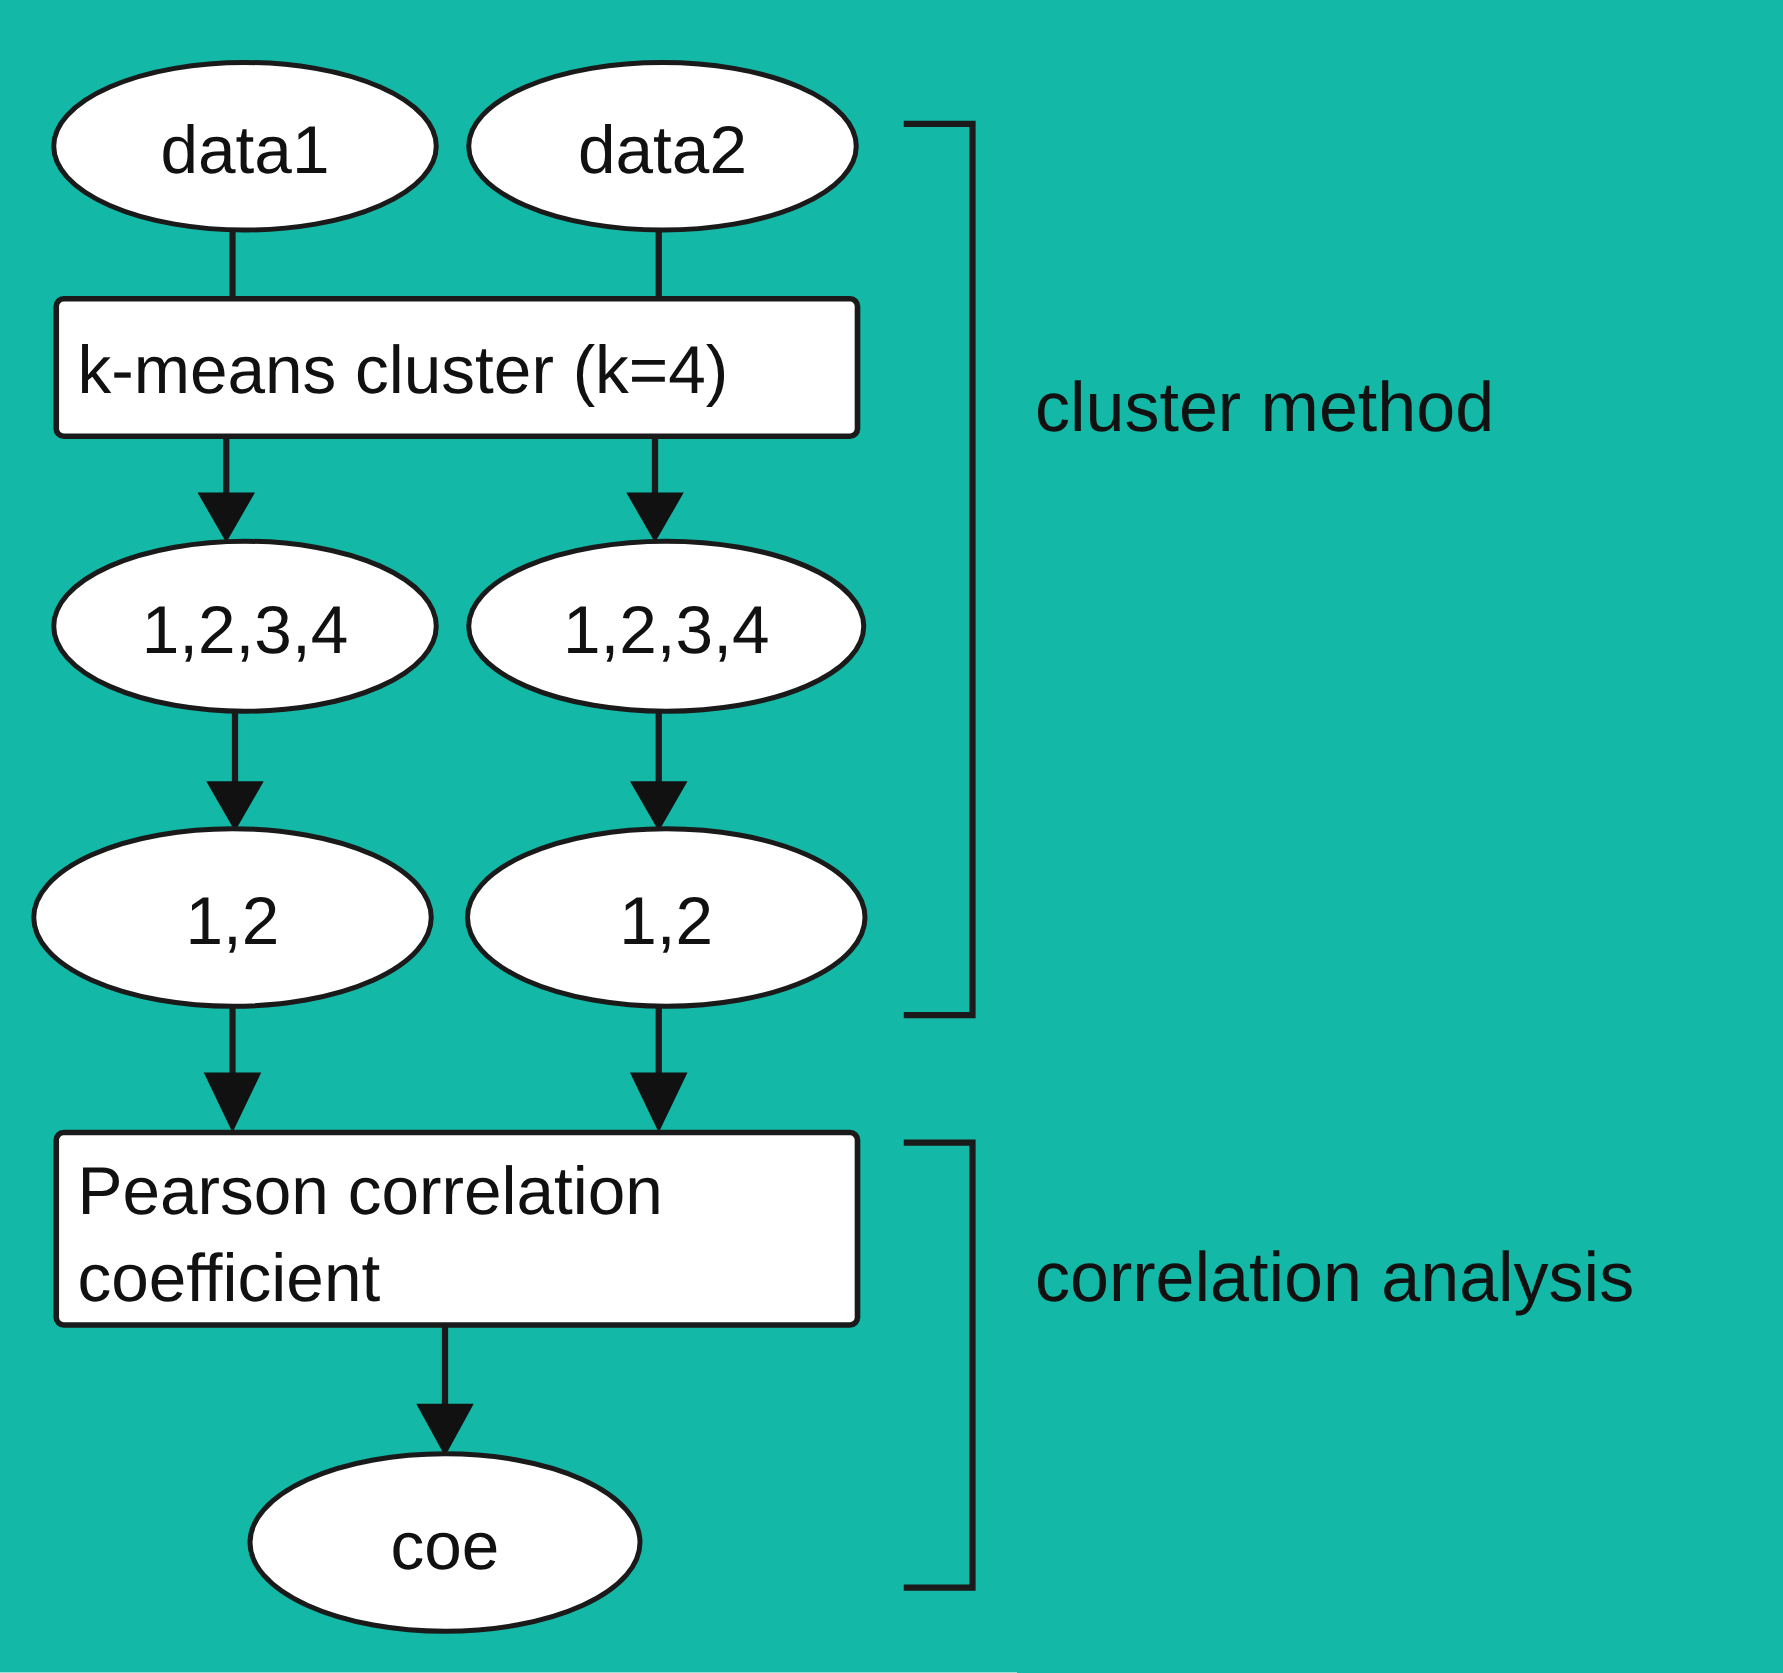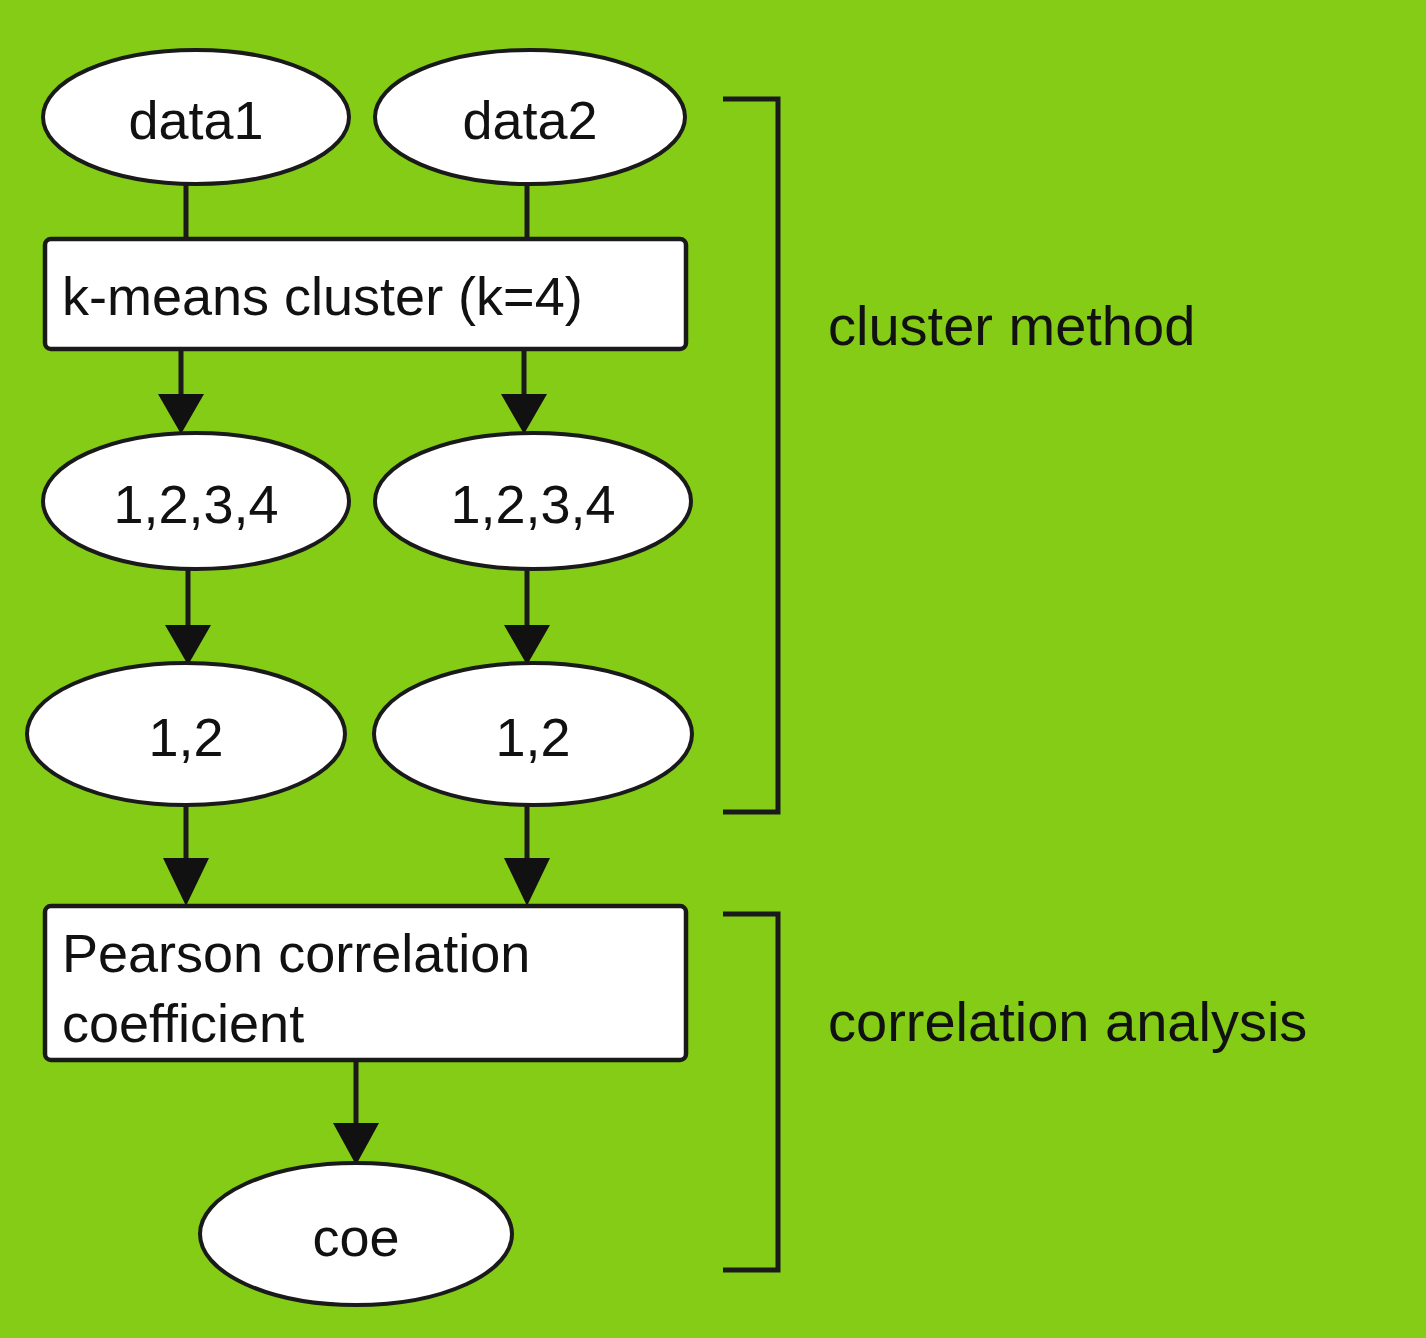--- a/index.html
+++ b/index.html
@@ -7,21 +7,21 @@
     padding: 0;
     background: #ffffff;
   }
   body {
     font-family: "Liberation Sans", sans-serif;
   }
   #canvas {
     position: relative;
     width: 1426px;
     height: 1338px;
-    background: #84cc16;
+    background: #14b8a6;
     overflow: hidden;
   }
   #flow-svg {
     position: absolute;
     top: 0;
     left: 0;
     width: 1426px;
     height: 1338px;
   }
   .node-shape {

